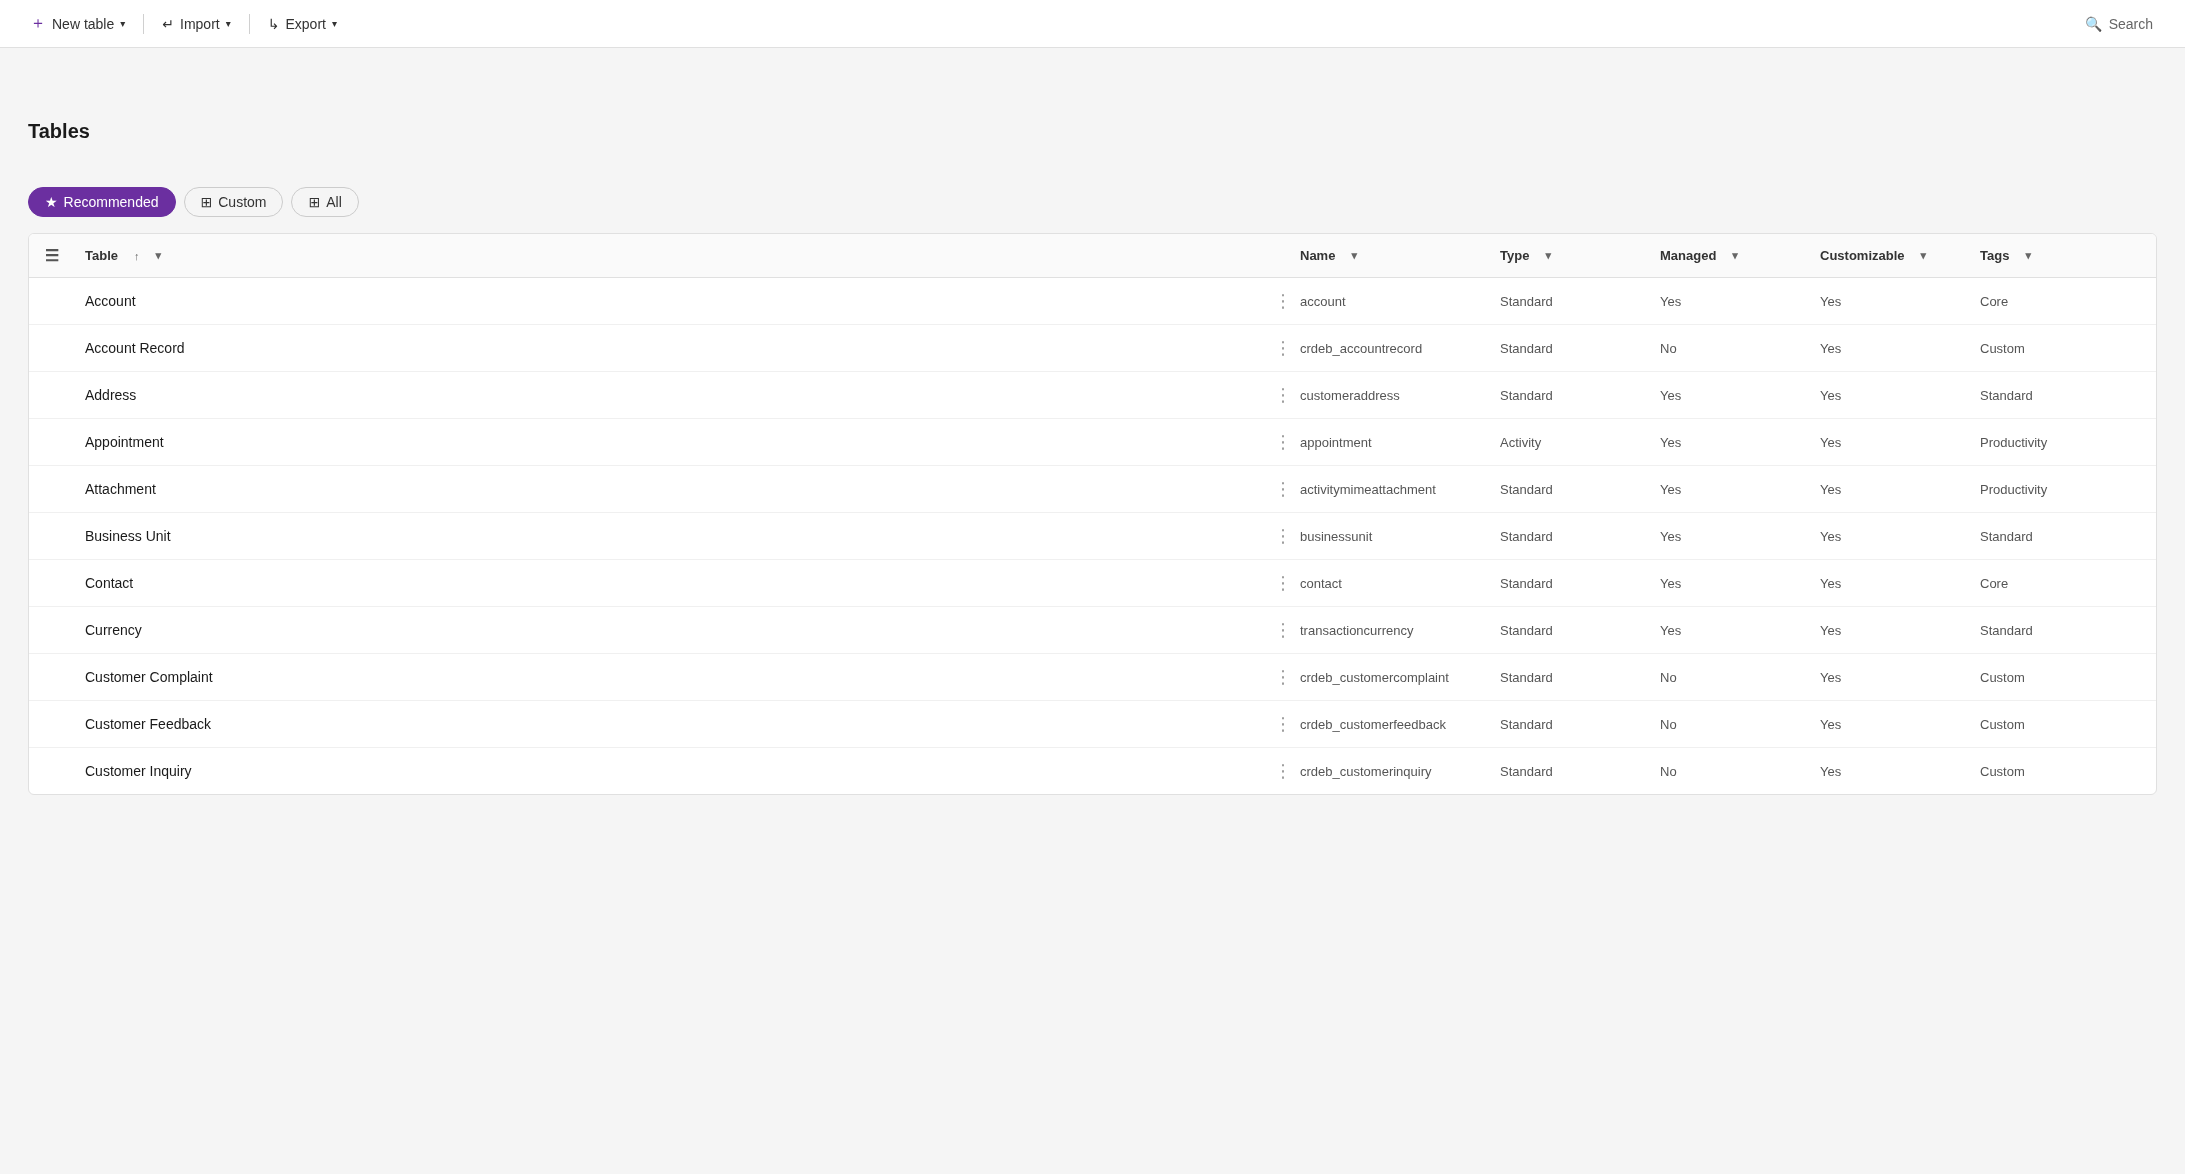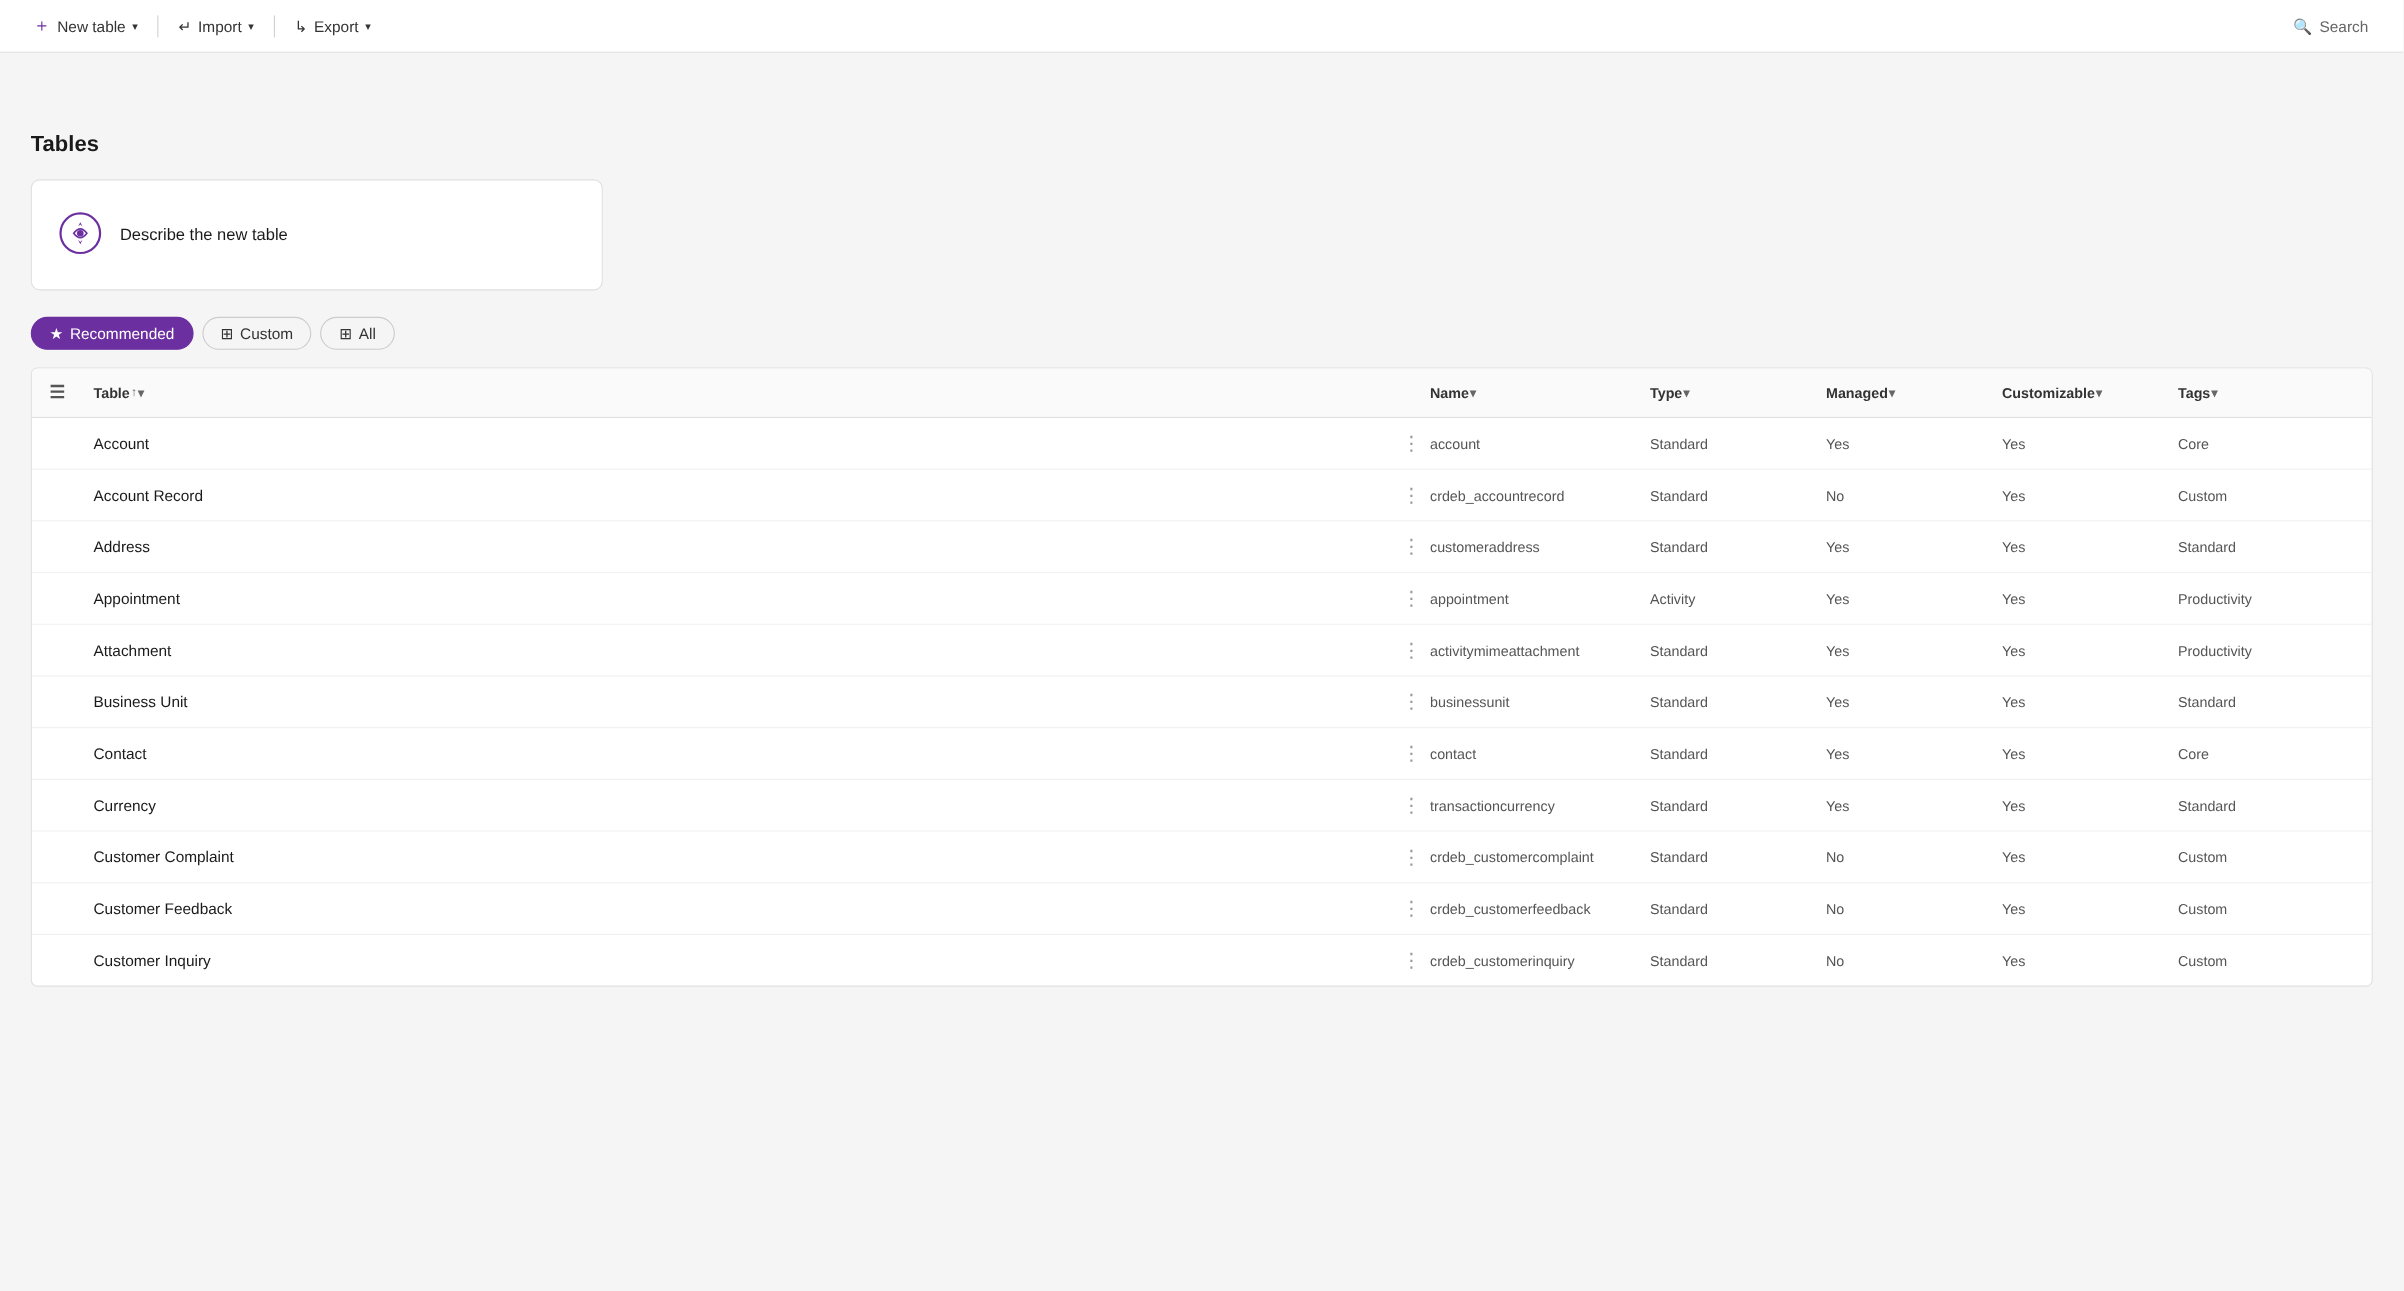--- a/index.html
+++ b/index.html
@@ -122,21 +122,21 @@
       padding: 12px 16px;
       border-bottom: 1px solid #e0e0e0;
       background: #fafafa;
       font-weight: 600;
       font-size: 13px;
       color: #333;
     }
     .col-header {
       display: flex;
       align-items: center;
-      gap: 1px;
+      gap: 16px;
       cursor: pointer;
       text-align: center;
     }
     .table-row-item {
       display: grid;
       grid-template-columns: 40px 1fr 200px 160px 160px 160px 160px;
       align-items: center;
       padding: 12px 16px;
       border-bottom: 1px solid #f0f0f0;
       cursor: pointer;
@@ -188,30 +188,20 @@
   <div class="search-area">
     <span>🔍</span>
     <span style="color:#666;">Search</span>
   </div>
 </div>
 
 <div class="main">
   <div class="page-title">Tables</div>
 
   <div class="cards-row" id="cards-row">
-      <div class="card">
-    <span><svg width="40" height="40" viewBox="0 0 40 40" fill="none" xmlns="http://www.w3.org/2000/svg">
-    <circle cx="20" cy="20" r="18" stroke="#6b2fa0" stroke-width="2" fill="none"></circle>
-    <path d="M14 20 Q20 12 26 20 Q20 28 14 20Z" stroke="#6b2fa0" stroke-width="1.5" fill="none"></path>
-    <circle cx="20" cy="20" r="3" fill="#6b2fa0"></circle>
-    <path d="M20 10 L22 14 L20 12 L18 14Z" fill="#6b2fa0"></path>
-    <path d="M20 30 L18 26 L20 28 L22 26Z" fill="#6b2fa0"></path>
-  </svg></span>
-    <span class="card-label">Describe the new table</span>
-  </div>
     </div>
 
   <div class="filter-row" id="filter-row">
       <button class="filter-btn active">
         <span>★ </span>
         <span>Recommended</span>
       </button>
       <button class="filter-btn">
         <span>⊞ </span>
         <span>Custom</span>

